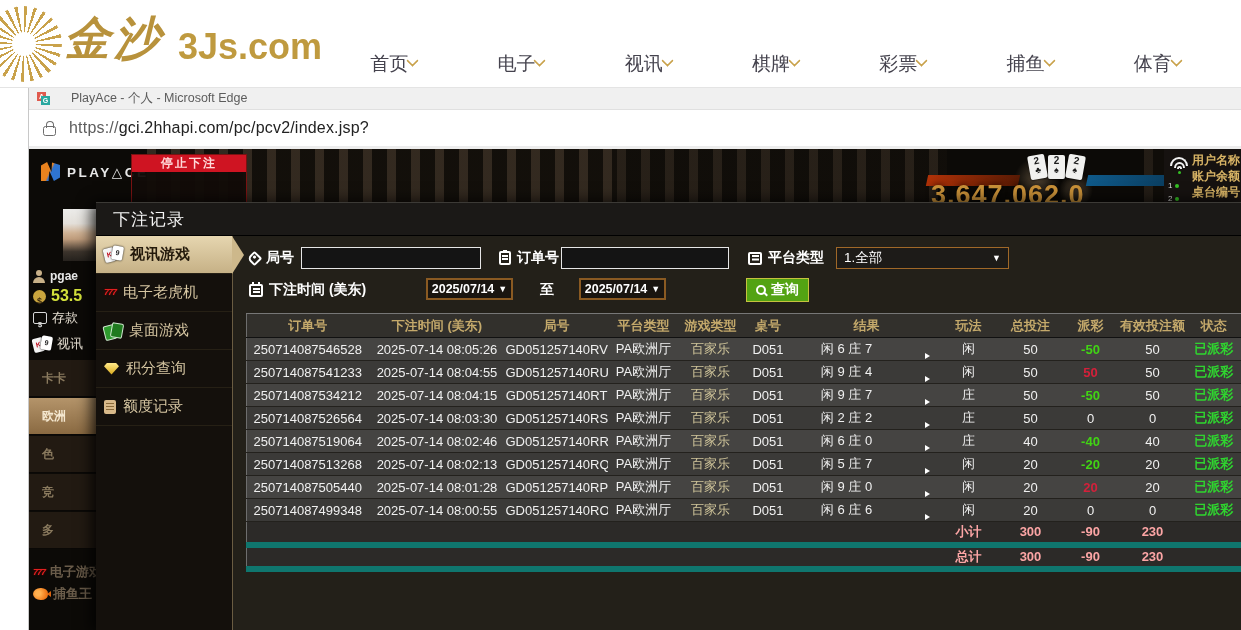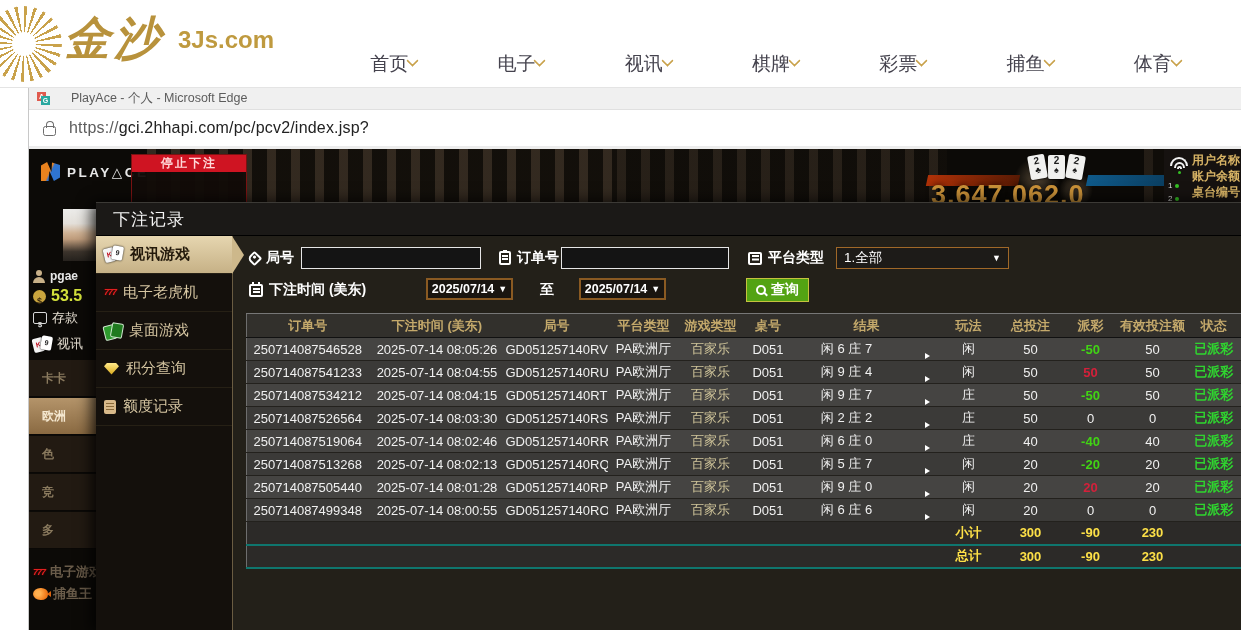--- a/index.html
+++ b/index.html
@@ -7,21 +7,21 @@
   body{font-family:"Liberation Sans","DejaVu Sans",sans-serif;}
   .stage{position:relative;width:1241px;height:630px;overflow:hidden;background:#fff;padding-left:44px;}
 
   
   .site-header{position:absolute;left:0;top:0;width:1241px;height:88px;background:#fff;border-bottom:1px solid #e4e4e4;}
   .sun{position:absolute;left:-14px;top:6px;width:76px;height:76px;border-radius:50%;
        background:repeating-conic-gradient(#c9a24b 0deg 5deg,#fff 5deg 15deg);}
   .sun::after{content:"";position:absolute;left:26px;top:26px;width:24px;height:24px;border-radius:50%;background:#fff;}
   .logo-cn{position:absolute;left:64px;top:8px;font-family:"DejaVu Serif",serif;font-style:italic;font-weight:700;
            font-size:46px;color:#b8923c;letter-spacing:4px;}
-  .logo-domain{position:absolute;left:178px;top:26px;font-weight:700;font-size:24px;color:#bf9a3f;}
+  .logo-domain{position:absolute;left:178px;top:26px;font-weight:700;font-size:36px;color:#bf9a3f;}
   .site-nav{position:absolute;left:330px;right:20px;top:0;height:88px;display:flex;align-items:center;justify-content:space-around;}
   .nav-item{display:flex;align-items:center;gap:0;font-size:19px;color:#45434e;cursor:pointer;margin-top:39px;}
   .chev{width:9px;height:9px;border-right:2.5px solid #c9a24b;border-bottom:2.5px solid #c9a24b;
         transform:rotate(45deg) translate(-2px,-2px);border-radius:1px;}
 
   
   .edge-window{position:absolute;left:28px;top:88px;width:1213px;height:542px;background:#fff;border-left:1px solid #c8c8c8;}
   .edge-titlebar{height:22px;background:#f0f0f0;display:flex;align-items:center;padding-left:8px;gap:21px;border-bottom:1px solid #e0e0e0;}
   .favicon{position:relative;width:13px;height:13px;flex:0 0 13px;}
   .favicon .fa{position:absolute;left:0;top:0;width:9px;height:9px;background:#e05a4e;color:#fff;font:700 7px/9px "Liberation Sans",sans-serif;text-align:center;}
@@ -164,21 +164,21 @@
   .bet-table tr.even td{background:#3b3a38;}
   td.c-game{color:#cfc49a;}
   td.c-status{color:#2fd42f;font-weight:700;}
   td[data-tone="neg"]{color:#41d414;font-weight:700;}
   td[data-tone="pos"]{color:#d4203a;font-weight:700;}
   td[data-tone="zero"]{color:#f2f2f2;}
   .play-btn{width:15px;height:15px;border-radius:50%;margin:0 auto;position:relative;cursor:pointer;
             background:radial-gradient(circle at 35% 30%,#ff6a6a,#cf0f1f 70%);box-shadow:0 1px 2px #000;}
   .play-btn::after{content:"";position:absolute;left:6px;top:4px;border-left:5px solid #fff;
                    border-top:3.5px solid transparent;border-bottom:3.5px solid transparent;}
-  tr.sum td{background:#2c2a28;color:#fde047;font-weight:700;border-bottom:2px solid #0f766e;}
+  tr.sum td{background:#2c2a28;color:#fca5a5;font-weight:700;border-bottom:6px solid #0f766e;}
 </style>
 </head>
 <body>
 
 <div class="stage">
 
   <header class="site-header">
     <div class="sun"></div>
     <span class="logo-cn">金沙</span>
     <span class="logo-domain">3Js.com</span>

